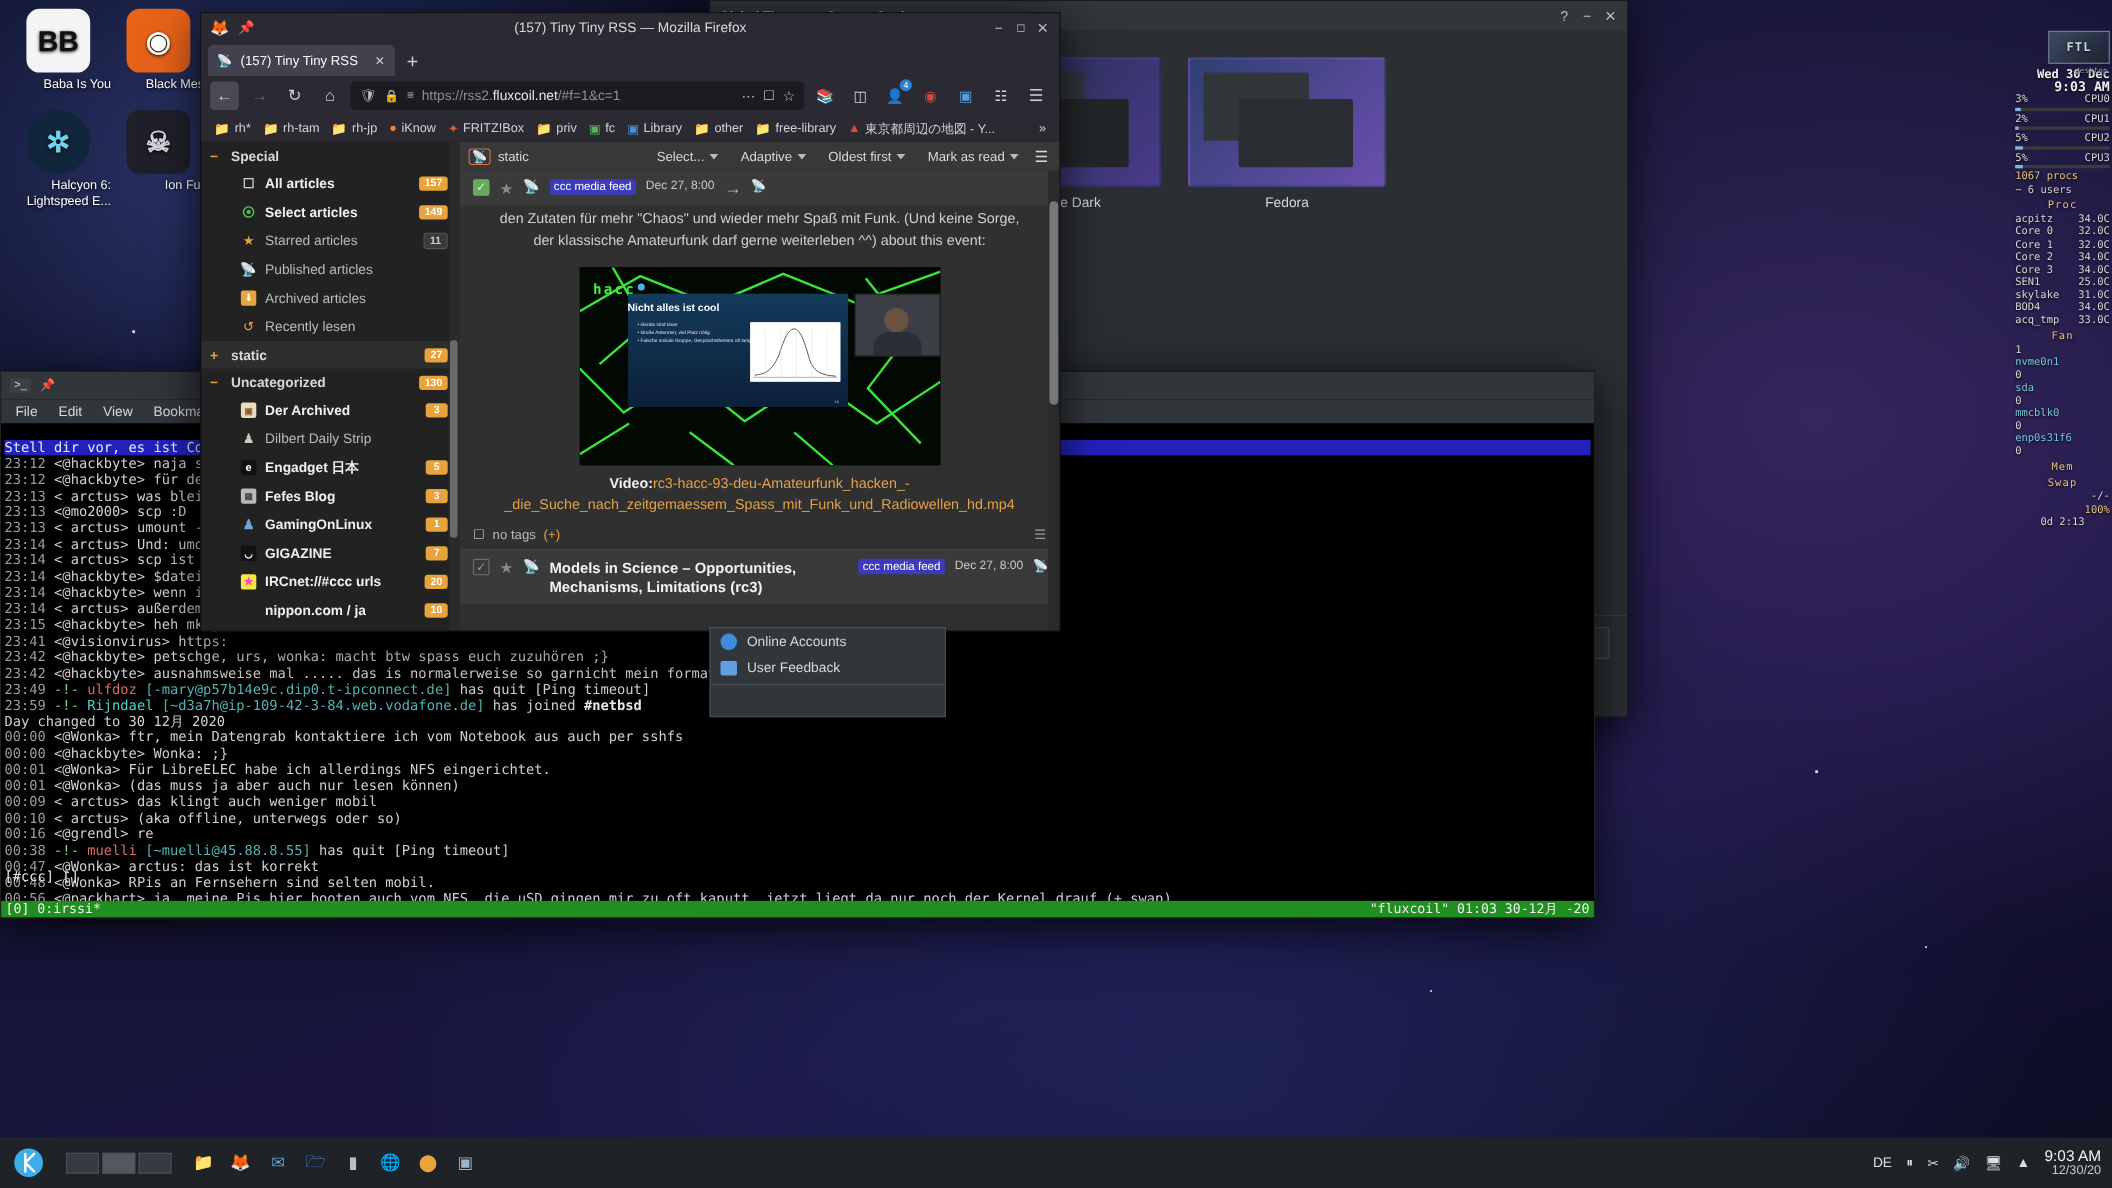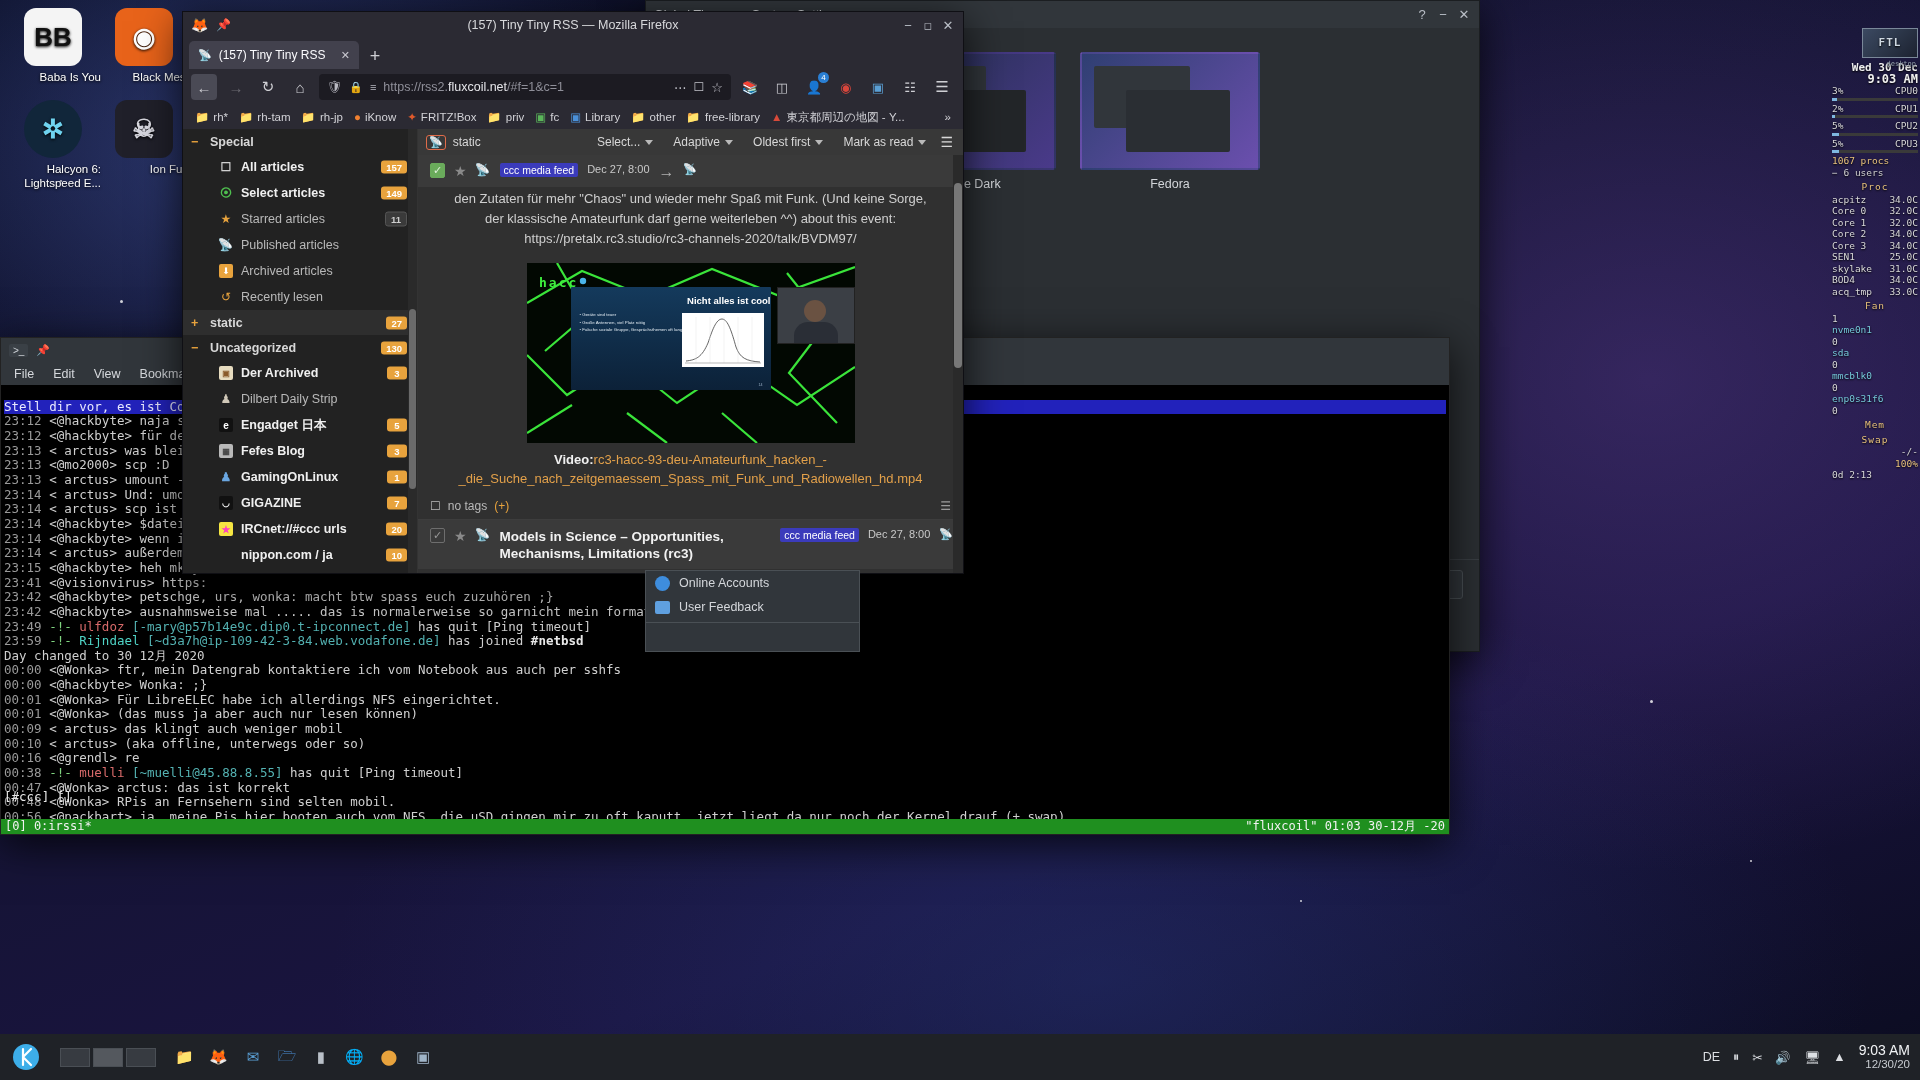--- a/index.html
+++ b/index.html
@@ -530,40 +530,39 @@
             <span style="color:#8a8a8a;font-size:14px;">★</span>
             <span style="color:#8a8a8a;font-size:12px;">📡</span>
             <span class="art-feed">ccc media feed</span>
             <span class="art-date">Dec 27, 8:00</span>
             <span style="color:#b0b0b0;">→</span>
             <span style="color:#8a8a8a;font-size:11px;">📡</span>
           </div>
           <div class="art-body">
             <div>den Zutaten für mehr "Chaos" und wieder mehr Spaß mit Funk. (Und keine Sorge,</div>
             <div>der klassische Amateurfunk darf gerne weiterleben ^^) about this event:</div>
-            <div>https://pretalx.rc3.studio/rc3-channels-2020/talk/BVDM97/</div>
           </div>
 
           <div class="art-img" style="width:328px;height:180px;background:#000;position:relative;overflow:hidden;">
             <svg width="328" height="180" style="position:absolute;inset:0;">
               <rect width="328" height="180" fill="#020802"></rect>
               <g stroke="#3ef03e" stroke-width="2.2" fill="none" opacity=".95">
                 <path d="M0 40 L55 8 L120 34 L185 6 L250 32 L328 4"></path>
                 <path d="M0 92 L40 132 L95 96 L150 140 L210 100 L270 142 L328 104"></path>
                 <path d="M30 0 L60 52 L18 88"></path>
                 <path d="M260 10 L300 60 L262 110 L310 160"></path>
                 <path d="M100 150 L140 180"></path>
                 <path d="M195 150 L230 180"></path>
                 <path d="M0 170 L45 142"></path>
               </g>
               <text x="12" y="24" fill="#3ef03e" font-family="DejaVu Sans Mono, monospace" font-size="13" font-weight="bold" letter-spacing="2">hacc</text>
               <circle cx="56" cy="18" r="3.2" fill="#4ab4e8"></circle>
             </svg>
             <div style="position:absolute;left:44px;top:24px;width:200px;height:103px;background:linear-gradient(180deg,#143a5c,#0c2138);border-radius:1px;">
-              <div style="color:#fff;font-size:9.5px;font-weight:bold;text-align:right;margin-top:8px;">Nicht alles ist cool</div>
+              <div style="color:#fff;font-size:9.5px;font-weight:bold;text-align:left;margin-top:8px;">Nicht alles ist cool</div>
               <div style="color:#dfe8f0;font-size:4.4px;line-height:1.7;padding:5px 6px 0 9px;">
                 <div>• <span>Geräte sind teuer</span></div>
                 <div>• <span>Große Antennen, viel Platz nötig</span></div>
                 <div>• <span>Falsche soziale Gruppe, Gesprächsthemen oft langweilig bis politisch inkorrekt/respektlos</span></div>
               </div>
               <div style="position:absolute;right:7px;top:26px;width:82px;height:54px;background:#fff;">
                 <svg width="82" height="54" viewBox="0 0 82 54">
                   <rect width="82" height="54" fill="#fff"></rect>
                   <path d="M4 48 C14 47,20 44,26 30 C30 18,34 6,40 6 C46 6,50 20,54 34 C58 45,64 48,78 49" fill="none" stroke="#555" stroke-width=".9"></path>
                   <g stroke="#ddd" stroke-width=".4">
@@ -724,21 +723,21 @@
     <div class="ck-cyan">sda</div>
     <div>0</div>
     <div class="ck-cyan">mmcblk0</div>
     <div>0</div>
     <div class="ck-cyan">enp0s31f6</div>
     <div>0</div>
     <div class="ck-hdr">Mem</div>
     <div class="ck-hdr">Swap</div>
     <div style="text-align:right;">-/-</div>
     <div style="text-align:right;color:#e6c07b;">100%</div>
-    <div style="text-align:left;">0d 2:13</div>
+    <div style="text-align:center;">0d 2:13</div>
   </div>
 
   <div id="taskbar">
     <div id="kstart">
       <svg width="30" height="30" viewBox="0 0 30 30">
         <circle cx="15" cy="15" r="13" fill="#3daee9"></circle>
         <path d="M12 7 L12 23 M12 15 L20 7 M12 15 L20 23" stroke="#fff" stroke-width="2.2" fill="none" stroke-linecap="round"></path>
       </svg>
     </div>
     <div class="pager">

